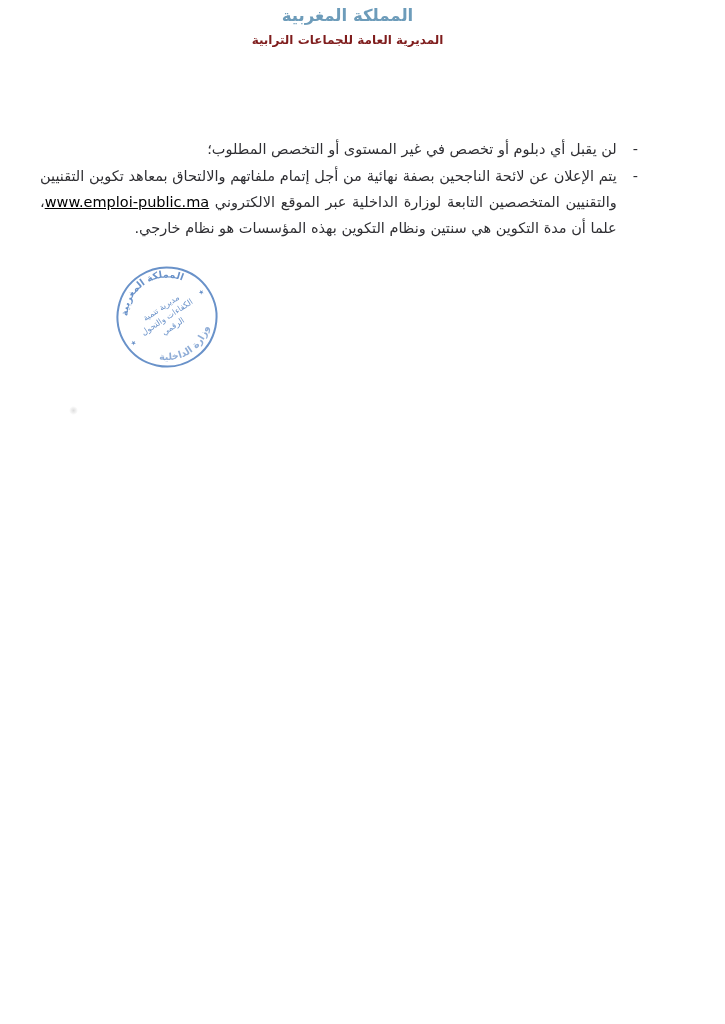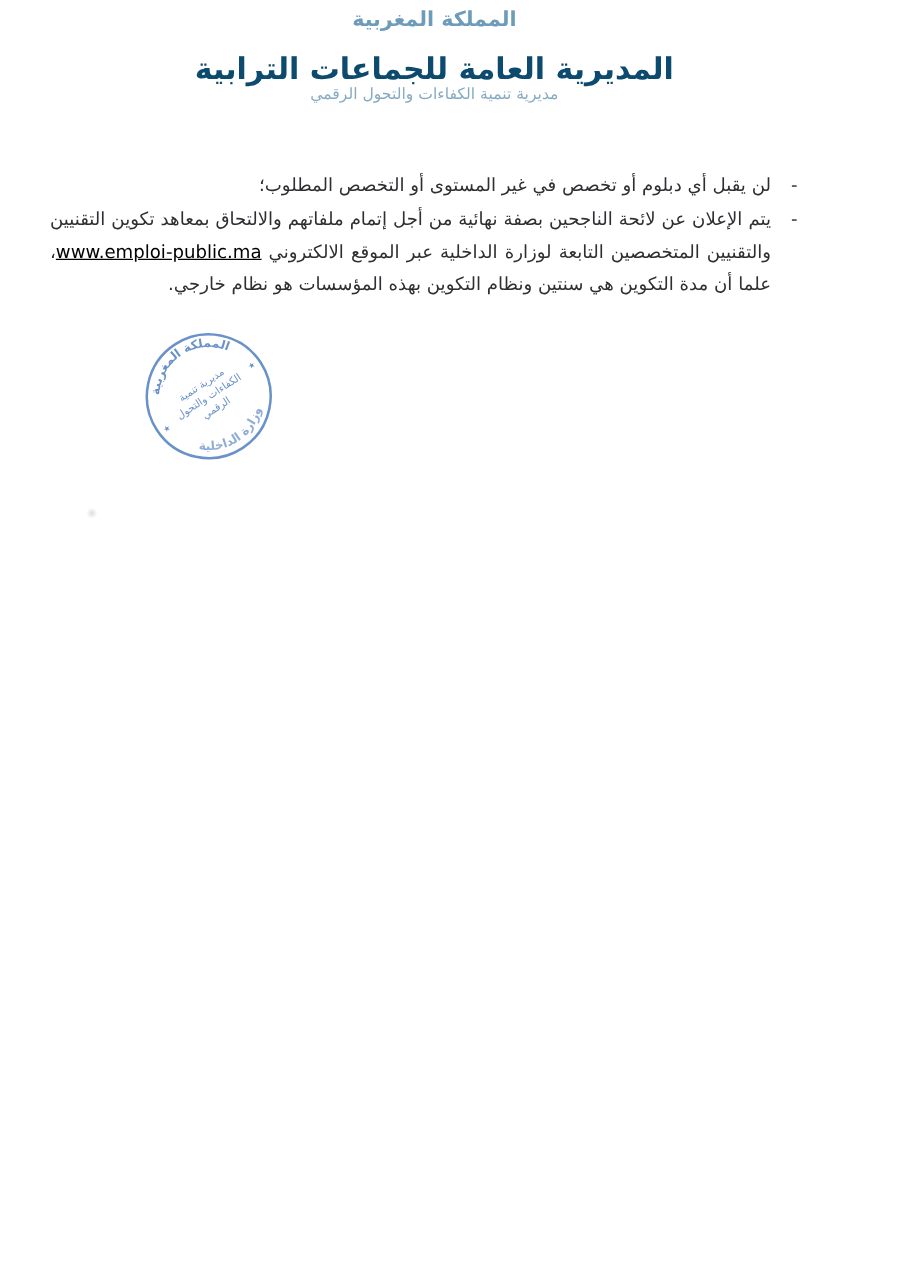--- a/index.html
+++ b/index.html
@@ -16,21 +16,21 @@
   .letterhead{
     position:absolute;top:7px;left:0;width:100%;
     text-align:center;
     direction:rtl;
   }
   .letterhead-inner{display:inline-block;transform:translateX(-15px);}
   .lh-line1,.lh-line2{
     font-size:16.5px;font-weight:bold;color:#6d9cba;line-height:18px;
   }
   .lh-line3{
-    font-size:24px;font-weight:bold;color:#0c4a6e;line-height:22px;margin-top:19px;
+    font-size:12px;font-weight:bold;color:#7f1d1d;line-height:22px;margin-top:4px;
   }
   .lh-line4{
     font-size:12.5px;font-weight:normal;color:#85abc1;line-height:14px;margin-top:2px;
   }
 
   
   .bullets{
     position:absolute;top:136px;right:87px;width:598px;
     direction:rtl;
     color:#2f2f33;
@@ -64,21 +64,20 @@
 </style>
 </head>
 <body>
 
 <div class="page">
 
   <div class="letterhead">
     <div class="letterhead-inner">
       <div class="lh-line1">المملكة المغربية</div>
       <div class="lh-line3">المديرية العامة للجماعات الترابية</div>
-      <div class="lh-line4">مديرية تنمية الكفاءات والتحول الرقمي</div>
     </div>
   </div>
 
   <div class="bullets">
 
     <div class="bullet">
       <span class="bullet-marker">-</span>
       <div class="bullet-text single">لن يقبل أي دبلوم أو تخصص في غير المستوى أو التخصص المطلوب؛</div>
     </div>
 

